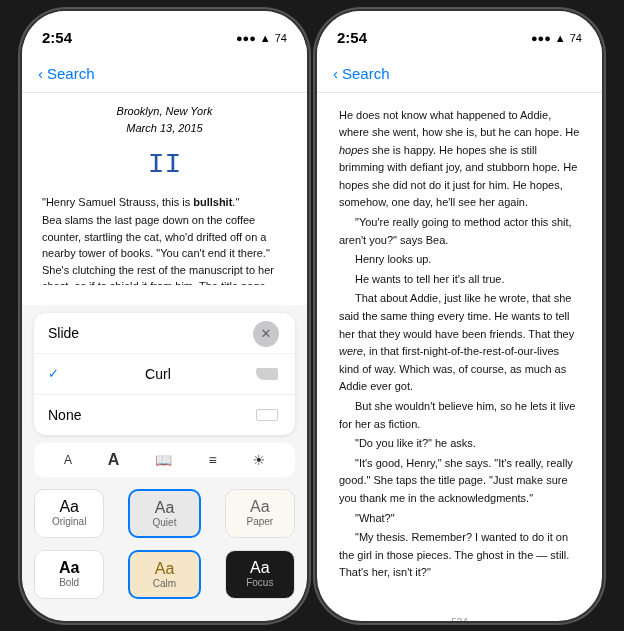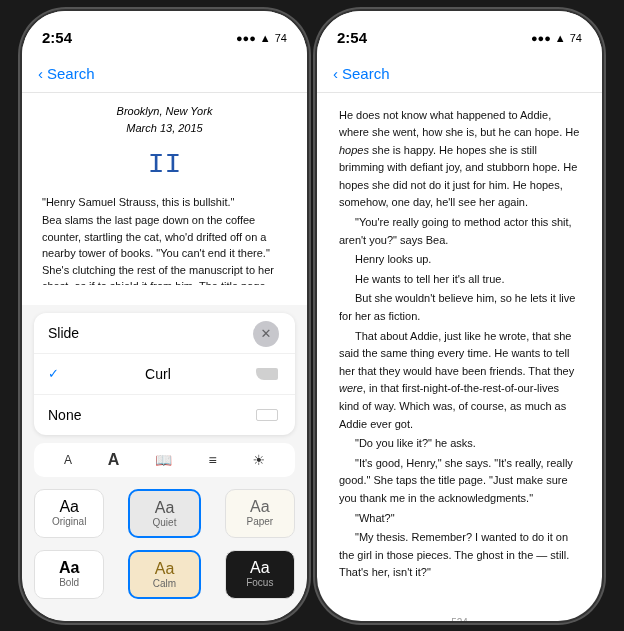--- a/index.html
+++ b/index.html
@@ -100,21 +100,21 @@
       margin-bottom: 8px;
       font-family: Liberation Mono, monospace;
     }
     .book-text {
       font-size: 11px;
       line-height: 1.5;
       color: #111;
     }
     .book-text p { margin-bottom: 2px; }
     .italic { font-style: italic; }
-    .bold { font-weight: normal; }
+    .bold { font-weight: bold; }
     
     .bottom-panel {
       position: absolute;
       bottom: 0;
       left: 0;
       right: 0;
       background: #f5f5f5;
       border-radius: 0 0 44px 44px;
       padding-bottom: 16px;
     }
@@ -357,22 +357,22 @@
         <span>‹</span>
         <span>Search</span>
       </span>
     </div>
 
     <div class="book-content-full" style="height:520px; overflow:hidden; padding:14px 22px; font-size:11px; line-height:1.6; color:#111;">
       <p style="text-indent:0;">He does not know what happened to Addie, where she went, how she is, but he can hope. He <span class="italic">hopes</span> she is happy. He hopes she is still brimming with defiant joy, and stubborn hope. He hopes she did not do it just for him. He hopes, somehow, one day, he'll see her again.</p>
       <p style="text-indent:16px;">"You're really going to method actor this shit, aren't you?" says Bea.</p>
       <p style="text-indent:16px;">Henry looks up.</p>
       <p style="text-indent:16px;">He wants to tell her it's all true.</p>
+      <p style="text-indent:16px;">That about Addie, just like he wrote, that she said the same thing every time. He wants to tell her that they would have been friends. That they <span class="italic">were</span>, in that first-night-of-the-rest-of-our-lives kind of way. Which was, of course, as much as Addie ever got.</p>
       <p style="text-indent:16px;">But she wouldn't believe him, so he lets it live for her as fiction.</p>
-      <p style="text-indent:16px;">That about Addie, just like he wrote, that she said the same thing every time. He wants to tell her that they would have been friends. That they <span class="italic">were</span>, in that first-night-of-the-rest-of-our-lives kind of way. Which was, of course, as much as Addie ever got.</p>
       <p style="text-indent:16px;">"Do you like it?" he asks.</p>
       <p style="text-indent:16px;">"It's good, Henry," she says. "It's really, really good." She taps the title page. "Just make sure you thank me in the acknowledgments."</p>
       <p style="text-indent:16px;">"What?"</p>
       <p style="text-indent:16px;">"My thesis. Remember? I wanted to do it on the girl in those pieces. The ghost in the — still. That's her, isn't it?"</p>
 
     </div>
 
     <div class="page-num">524</div>
   </div>
 </div>

